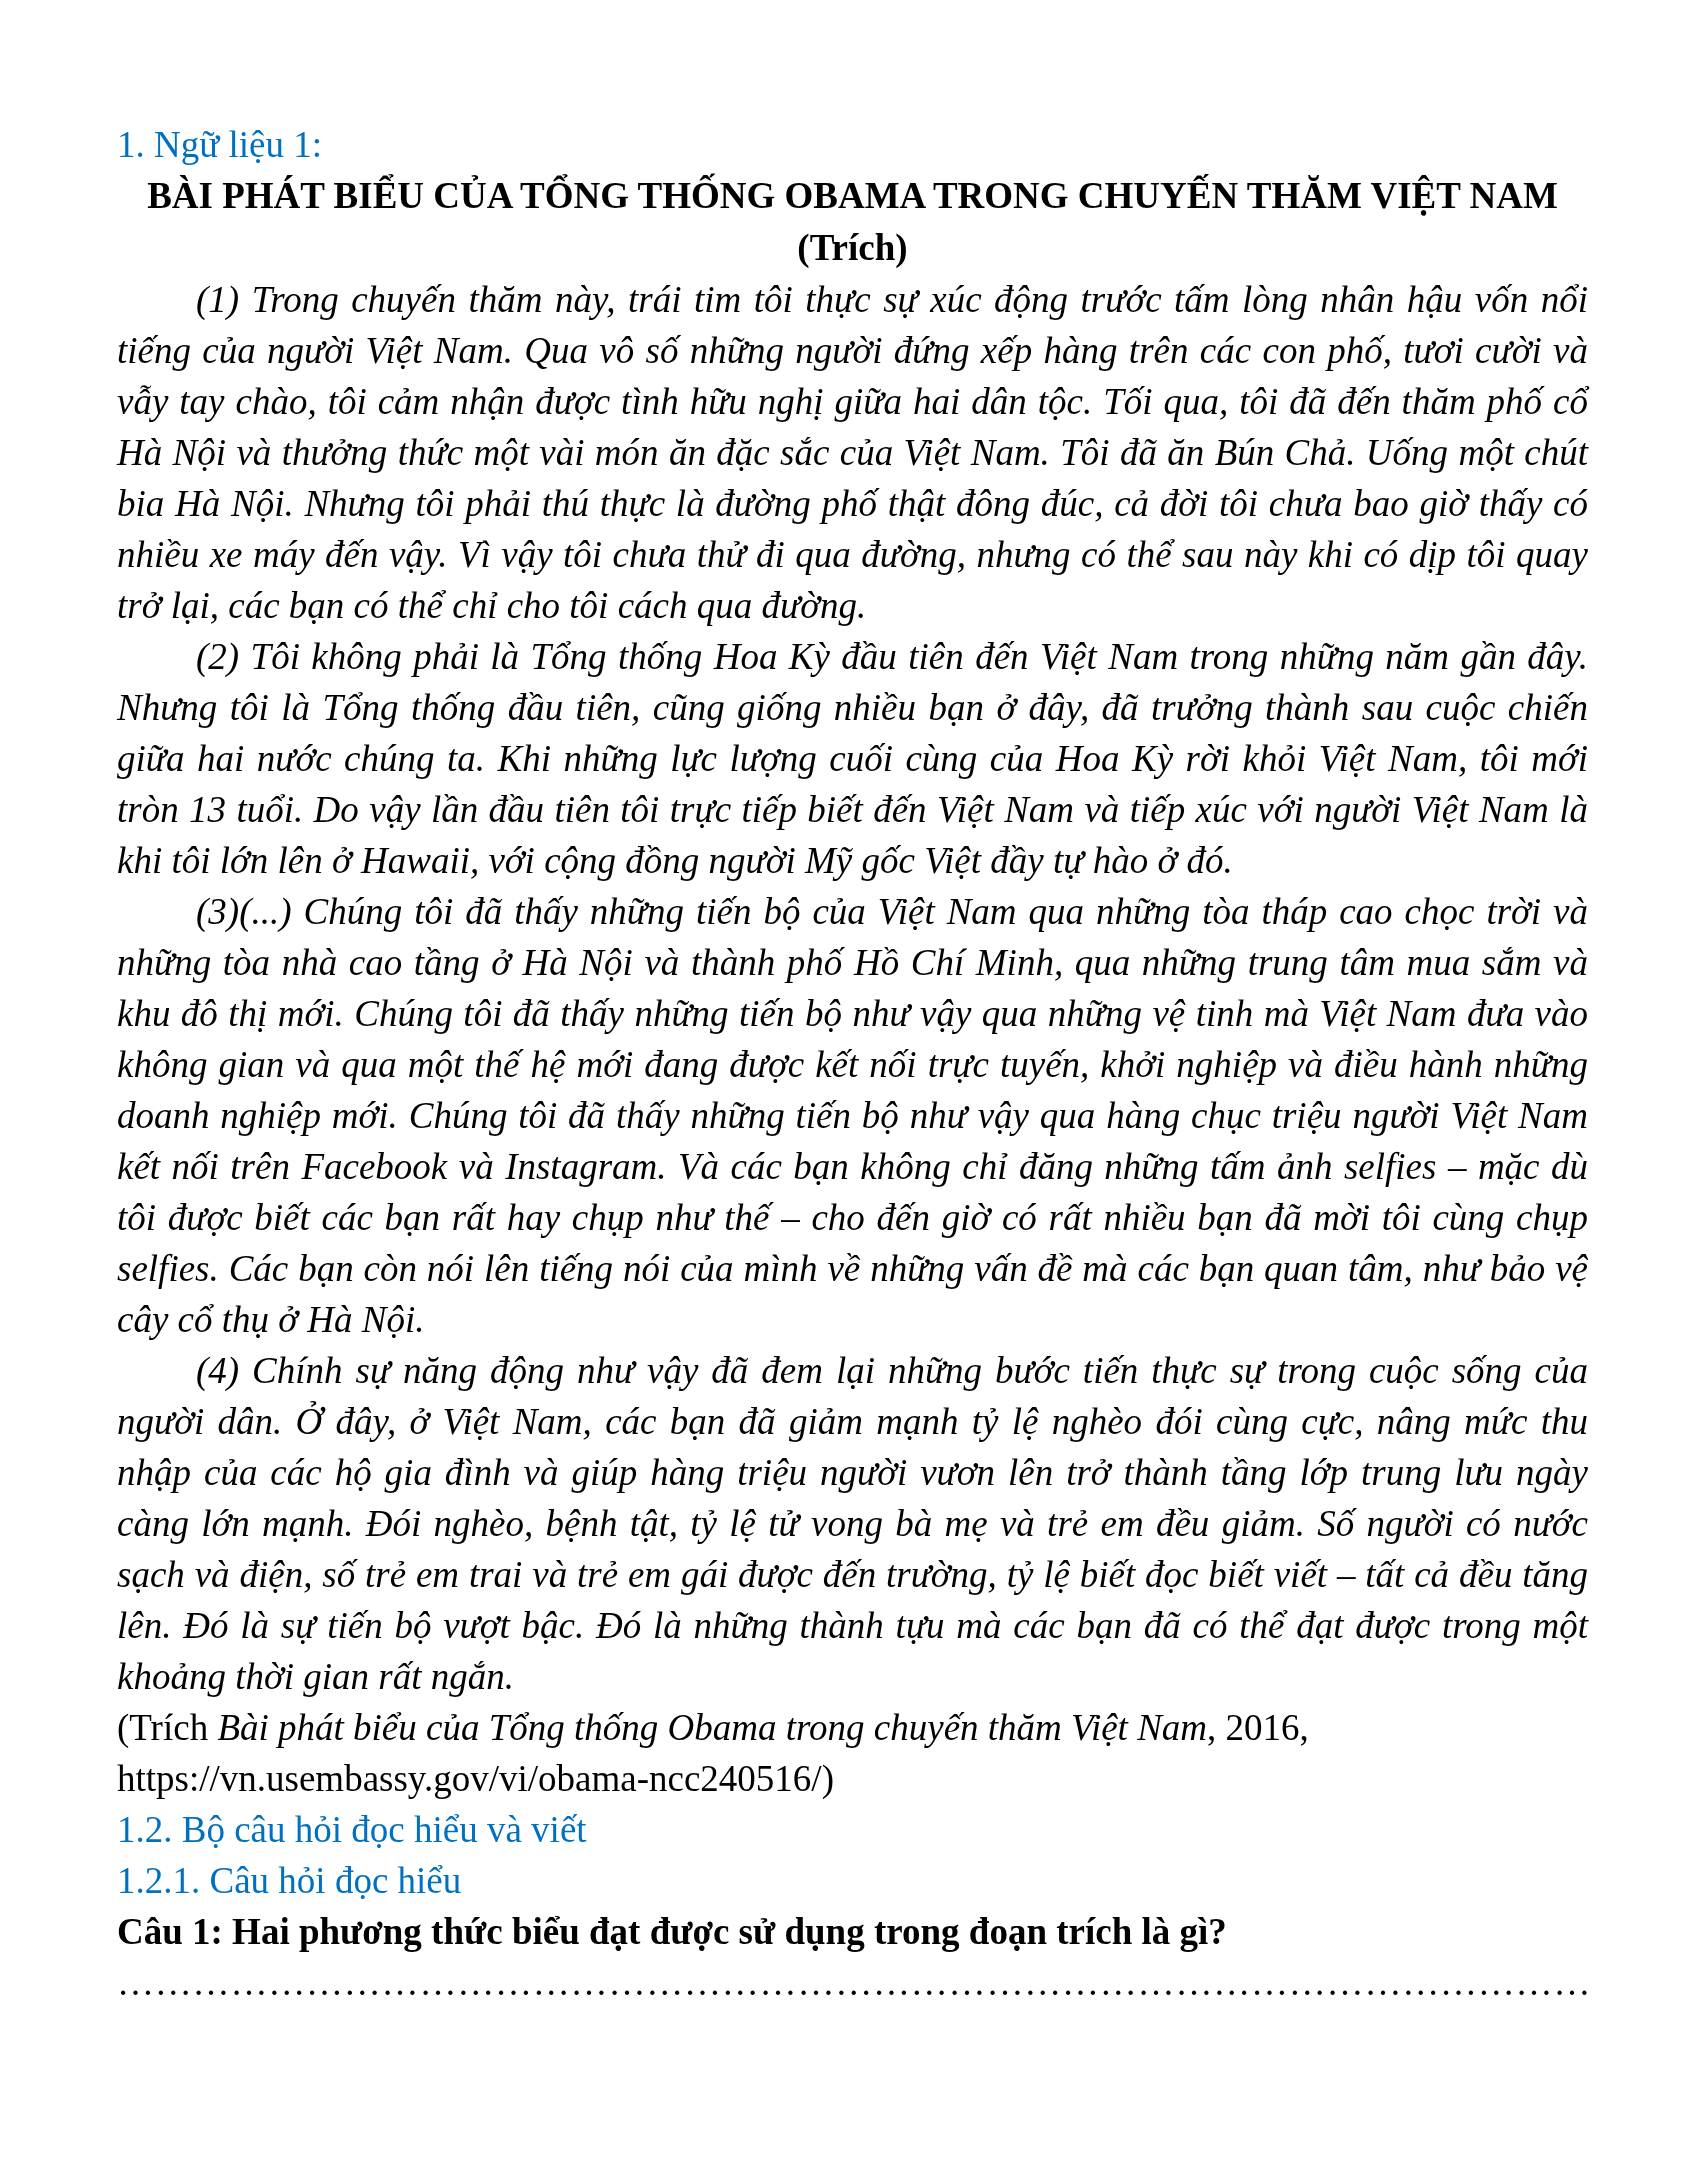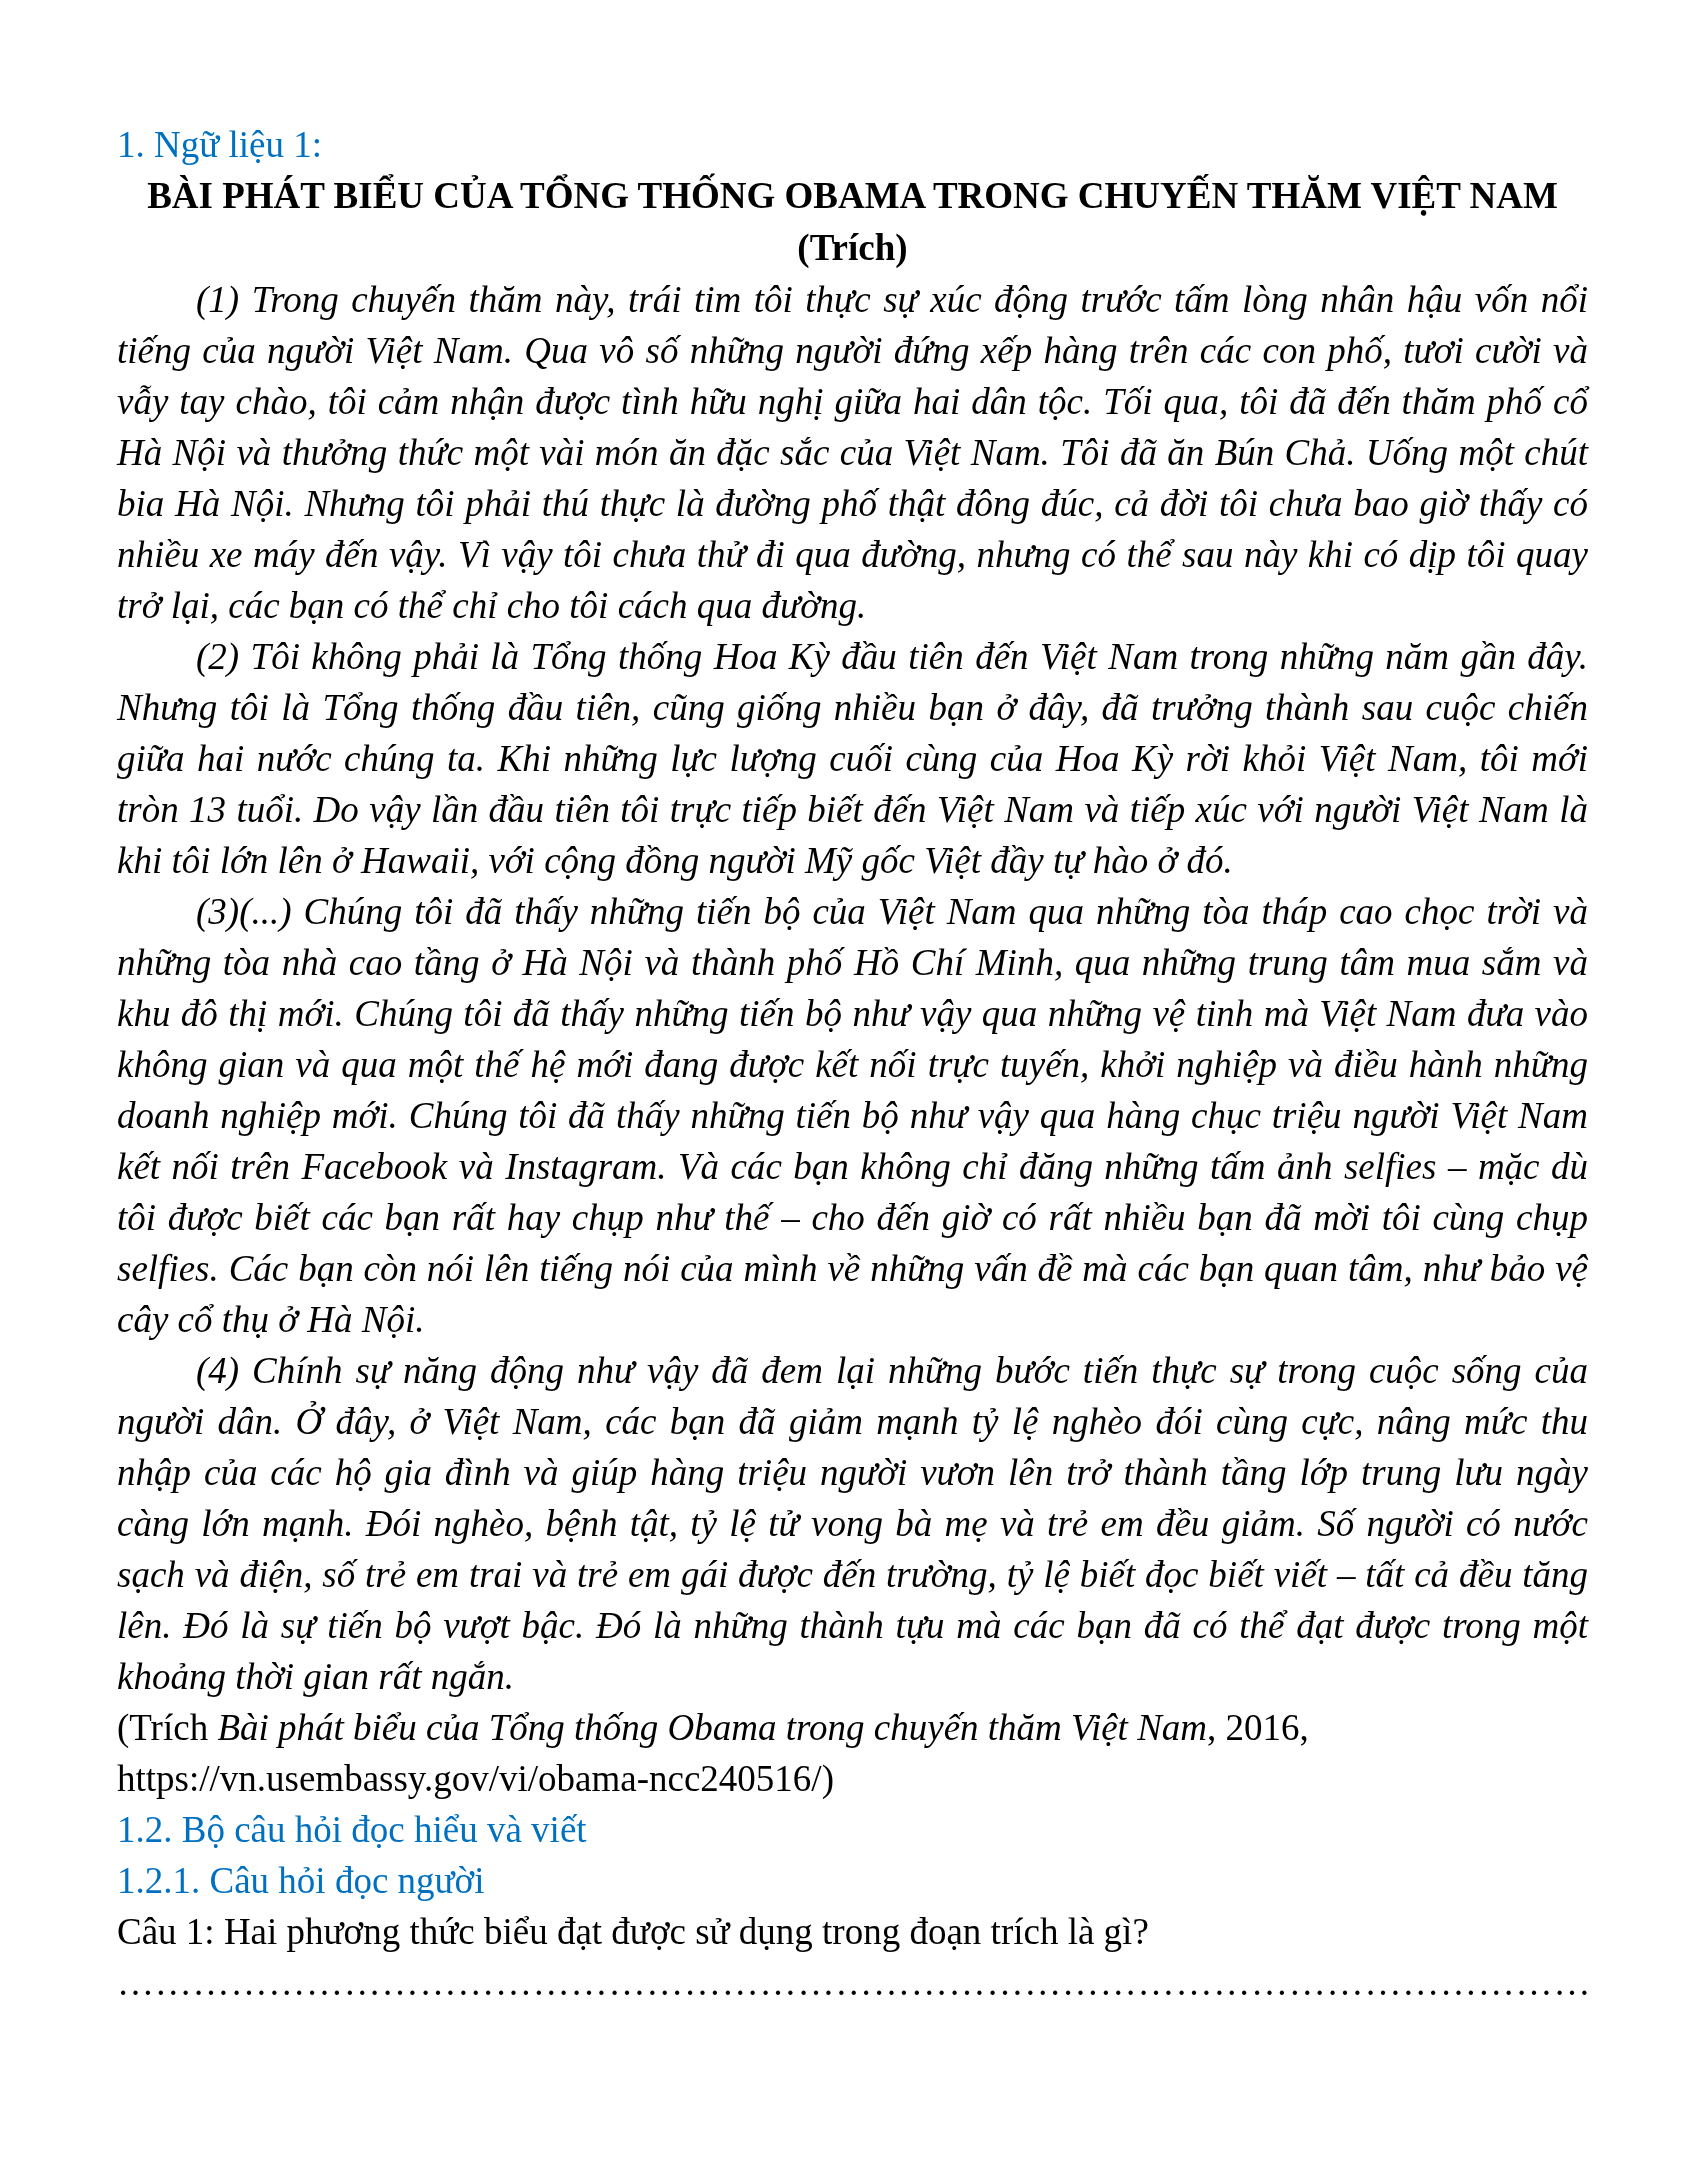--- a/index.html
+++ b/index.html
@@ -29,21 +29,21 @@
   .body-para {
     font-style: italic;
     text-align: justify;
     text-indent: 79px;
   }
   .citation {
   }
   .citation .upright { font-style: normal; }
   .citation .italic { font-style: italic; }
   .question-line {
-    font-weight: normal;
+    font-weight: bold;
   }
   .dots-line {
     white-space: nowrap;
     overflow: hidden;
     letter-spacing: 0.8px;
   }
 </style>
 </head>
 <body>
 
@@ -61,20 +61,20 @@
   <div class="body-para">(3)(...) Chúng tôi đã thấy những tiến bộ của Việt Nam qua những tòa tháp cao chọc trời và những tòa nhà cao tầng ở Hà Nội và thành phố Hồ Chí Minh, qua những trung tâm mua sắm và khu đô thị mới. Chúng tôi đã thấy những tiến bộ như vậy qua những vệ tinh mà Việt Nam đưa vào không gian và qua một thế hệ mới đang được kết nối trực tuyến, khởi nghiệp và điều hành những doanh nghiệp mới. Chúng tôi đã thấy những tiến bộ như vậy qua hàng chục triệu người Việt Nam kết nối trên Facebook và Instagram. Và các bạn không chỉ đăng những tấm ảnh selfies – mặc dù tôi được biết các bạn rất hay chụp như thế – cho đến giờ có rất nhiều bạn đã mời tôi cùng chụp selfies. Các bạn còn nói lên tiếng nói của mình về những vấn đề mà các bạn quan tâm, như bảo vệ cây cổ thụ ở Hà Nội.</div>
 
   <div class="body-para">(4) Chính sự năng động như vậy đã đem lại những bước tiến thực sự trong cuộc sống của người dân. Ở đây, ở Việt Nam, các bạn đã giảm mạnh tỷ lệ nghèo đói cùng cực, nâng mức thu nhập của các hộ gia đình và giúp hàng triệu người vươn lên trở thành tầng lớp trung lưu ngày càng lớn mạnh. Đói nghèo, bệnh tật, tỷ lệ tử vong bà mẹ và trẻ em đều giảm. Số người có nước sạch và điện, số trẻ em trai và trẻ em gái được đến trường, tỷ lệ biết đọc biết viết – tất cả đều tăng lên. Đó là sự tiến bộ vượt bậc. Đó là những thành tựu mà các bạn đã có thể đạt được trong một khoảng thời gian rất ngắn.</div>
 
   <div class="citation"><span class="upright">(Trích </span><span class="italic">Bài phát biểu của Tổng thống Obama trong chuyến thăm Việt Nam</span><span class="upright">, 2016,</span></div>
 
   <div class="citation"><span class="upright">https://vn.usembassy.gov/vi/obama-ncc240516/)</span></div>
 
   <div class="heading-blue">1.2. Bộ câu hỏi đọc hiểu và viết</div>
 
-  <div class="heading-blue">1.2.1. Câu hỏi đọc người</div>
+  <div class="heading-blue">1.2.1. Câu hỏi đọc hiểu</div>
 
   <div class="question-line">Câu 1: Hai phương thức biểu đạt được sử dụng trong đoạn trích là gì?</div>
 
   <div class="dots-line">…………………………………………………………………………………………………………………………..</div>
 
 </div>
 
 
 </body></html>

